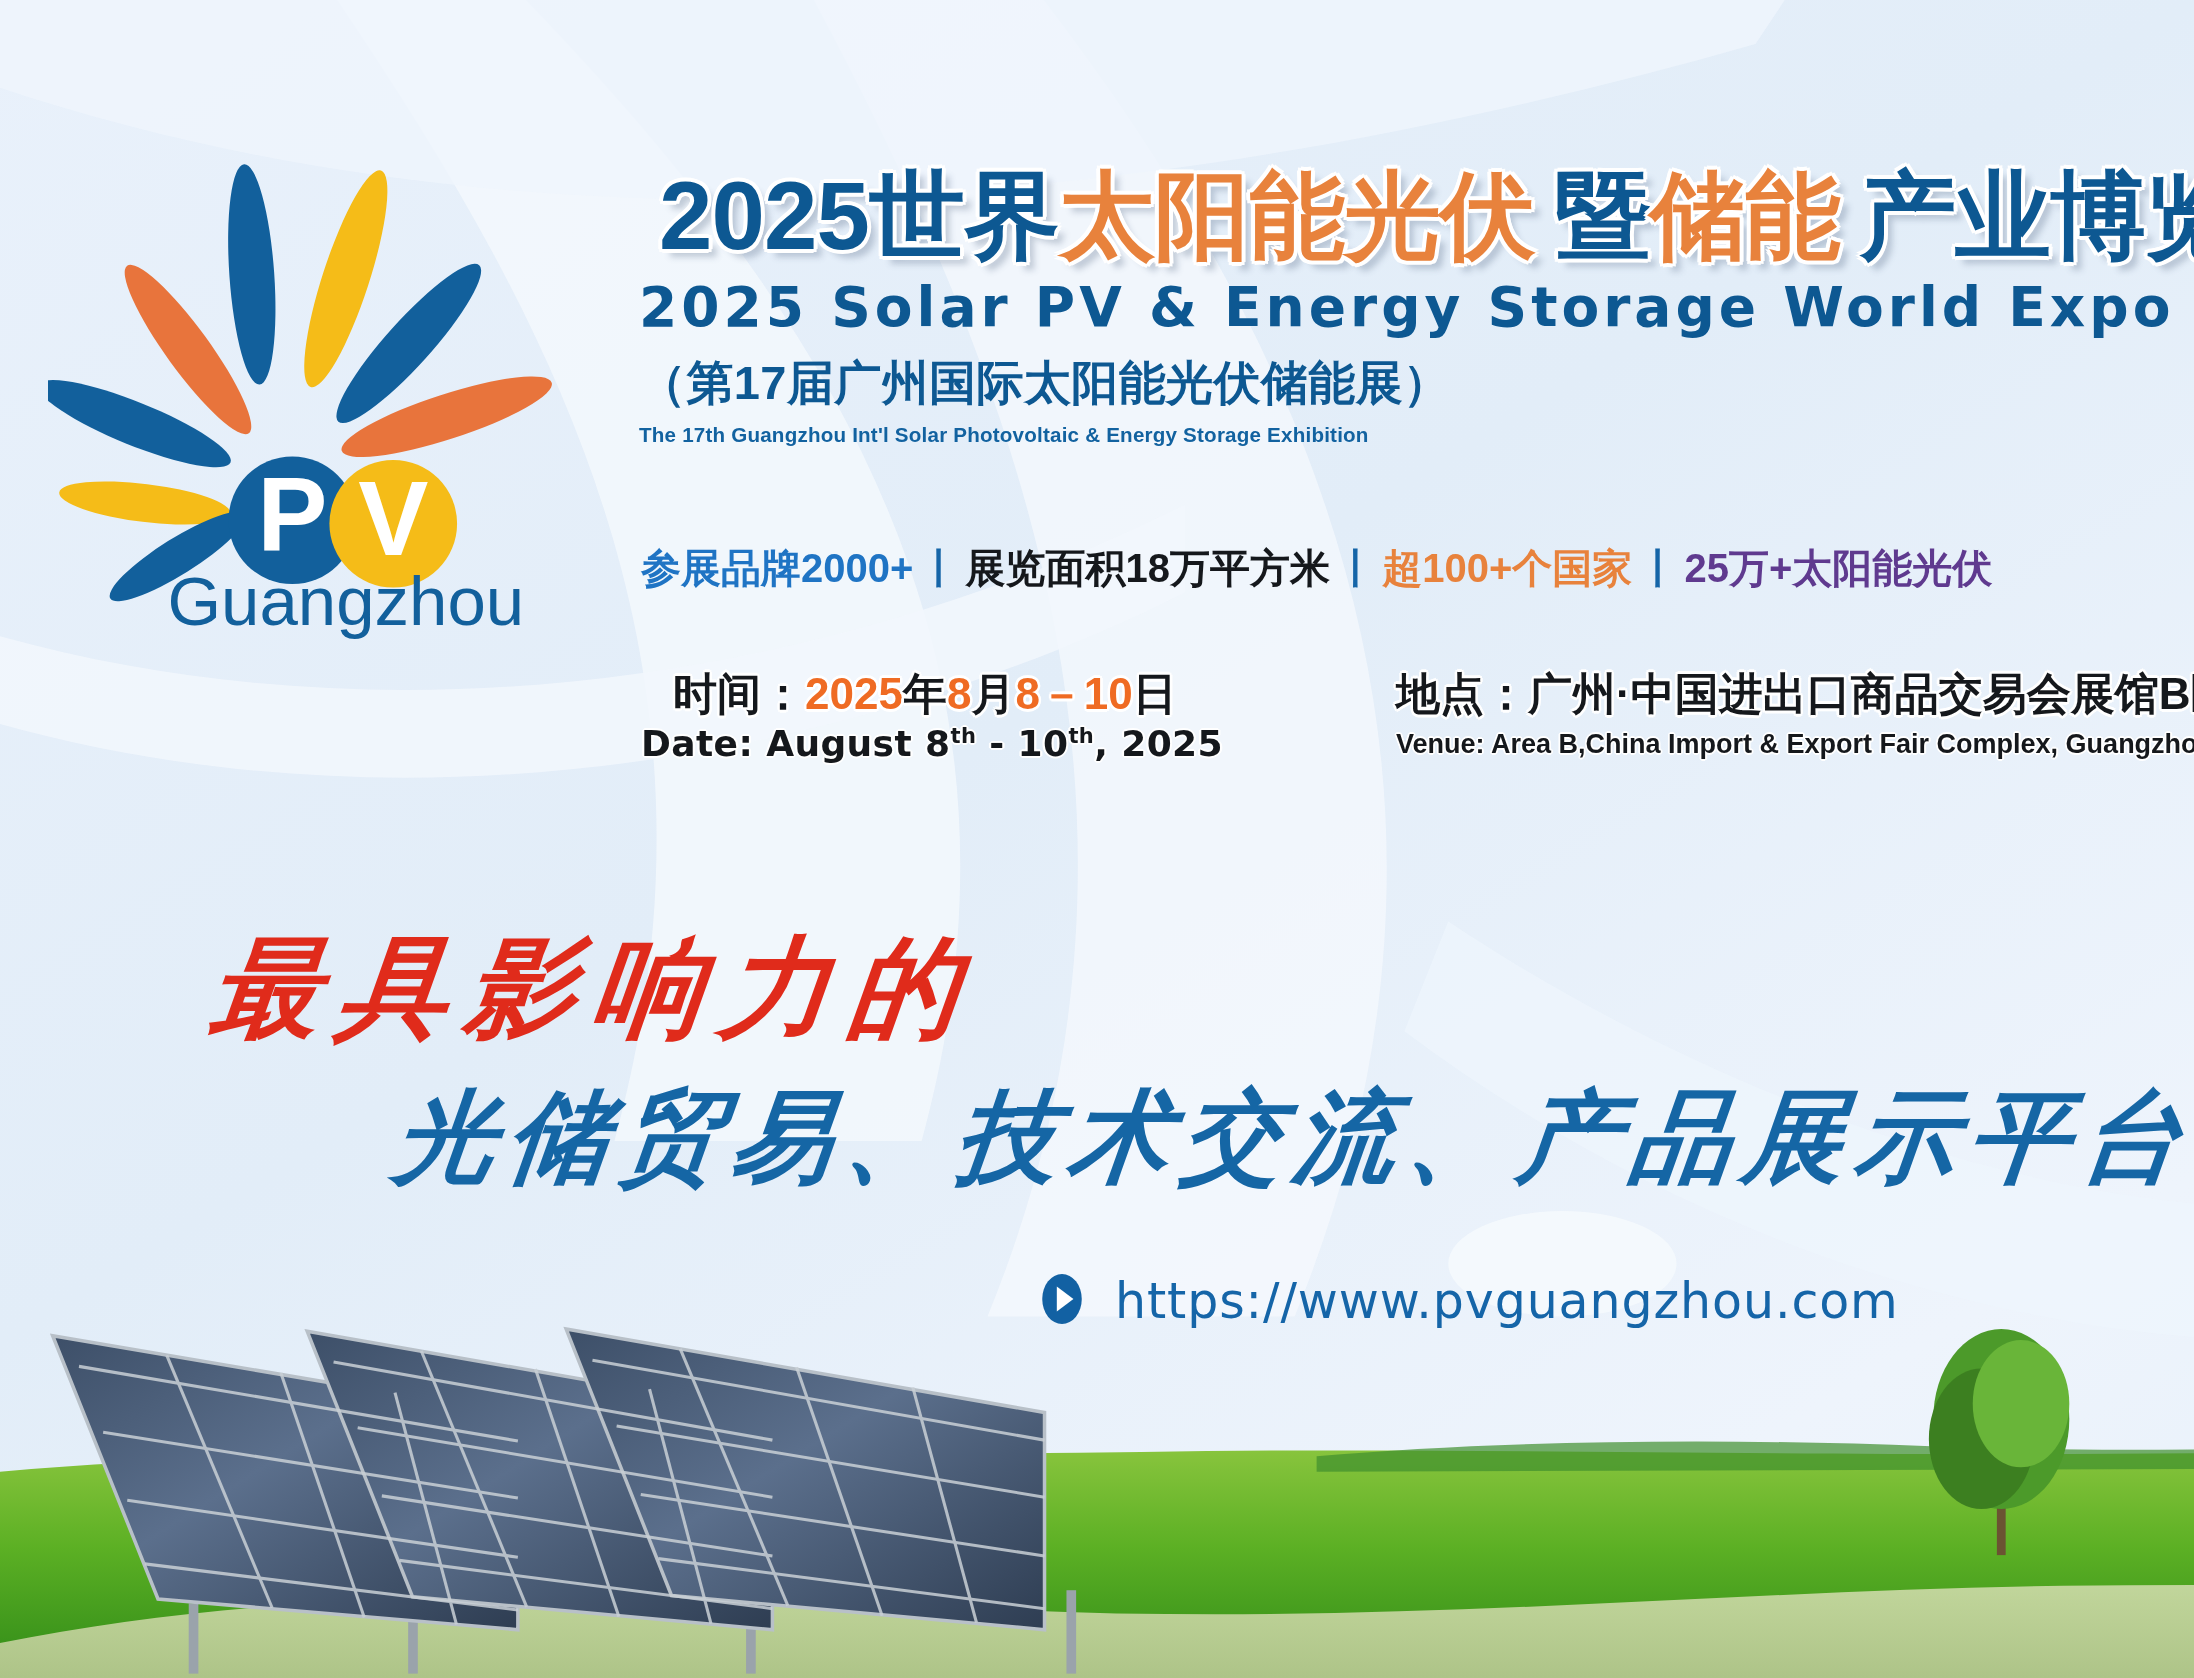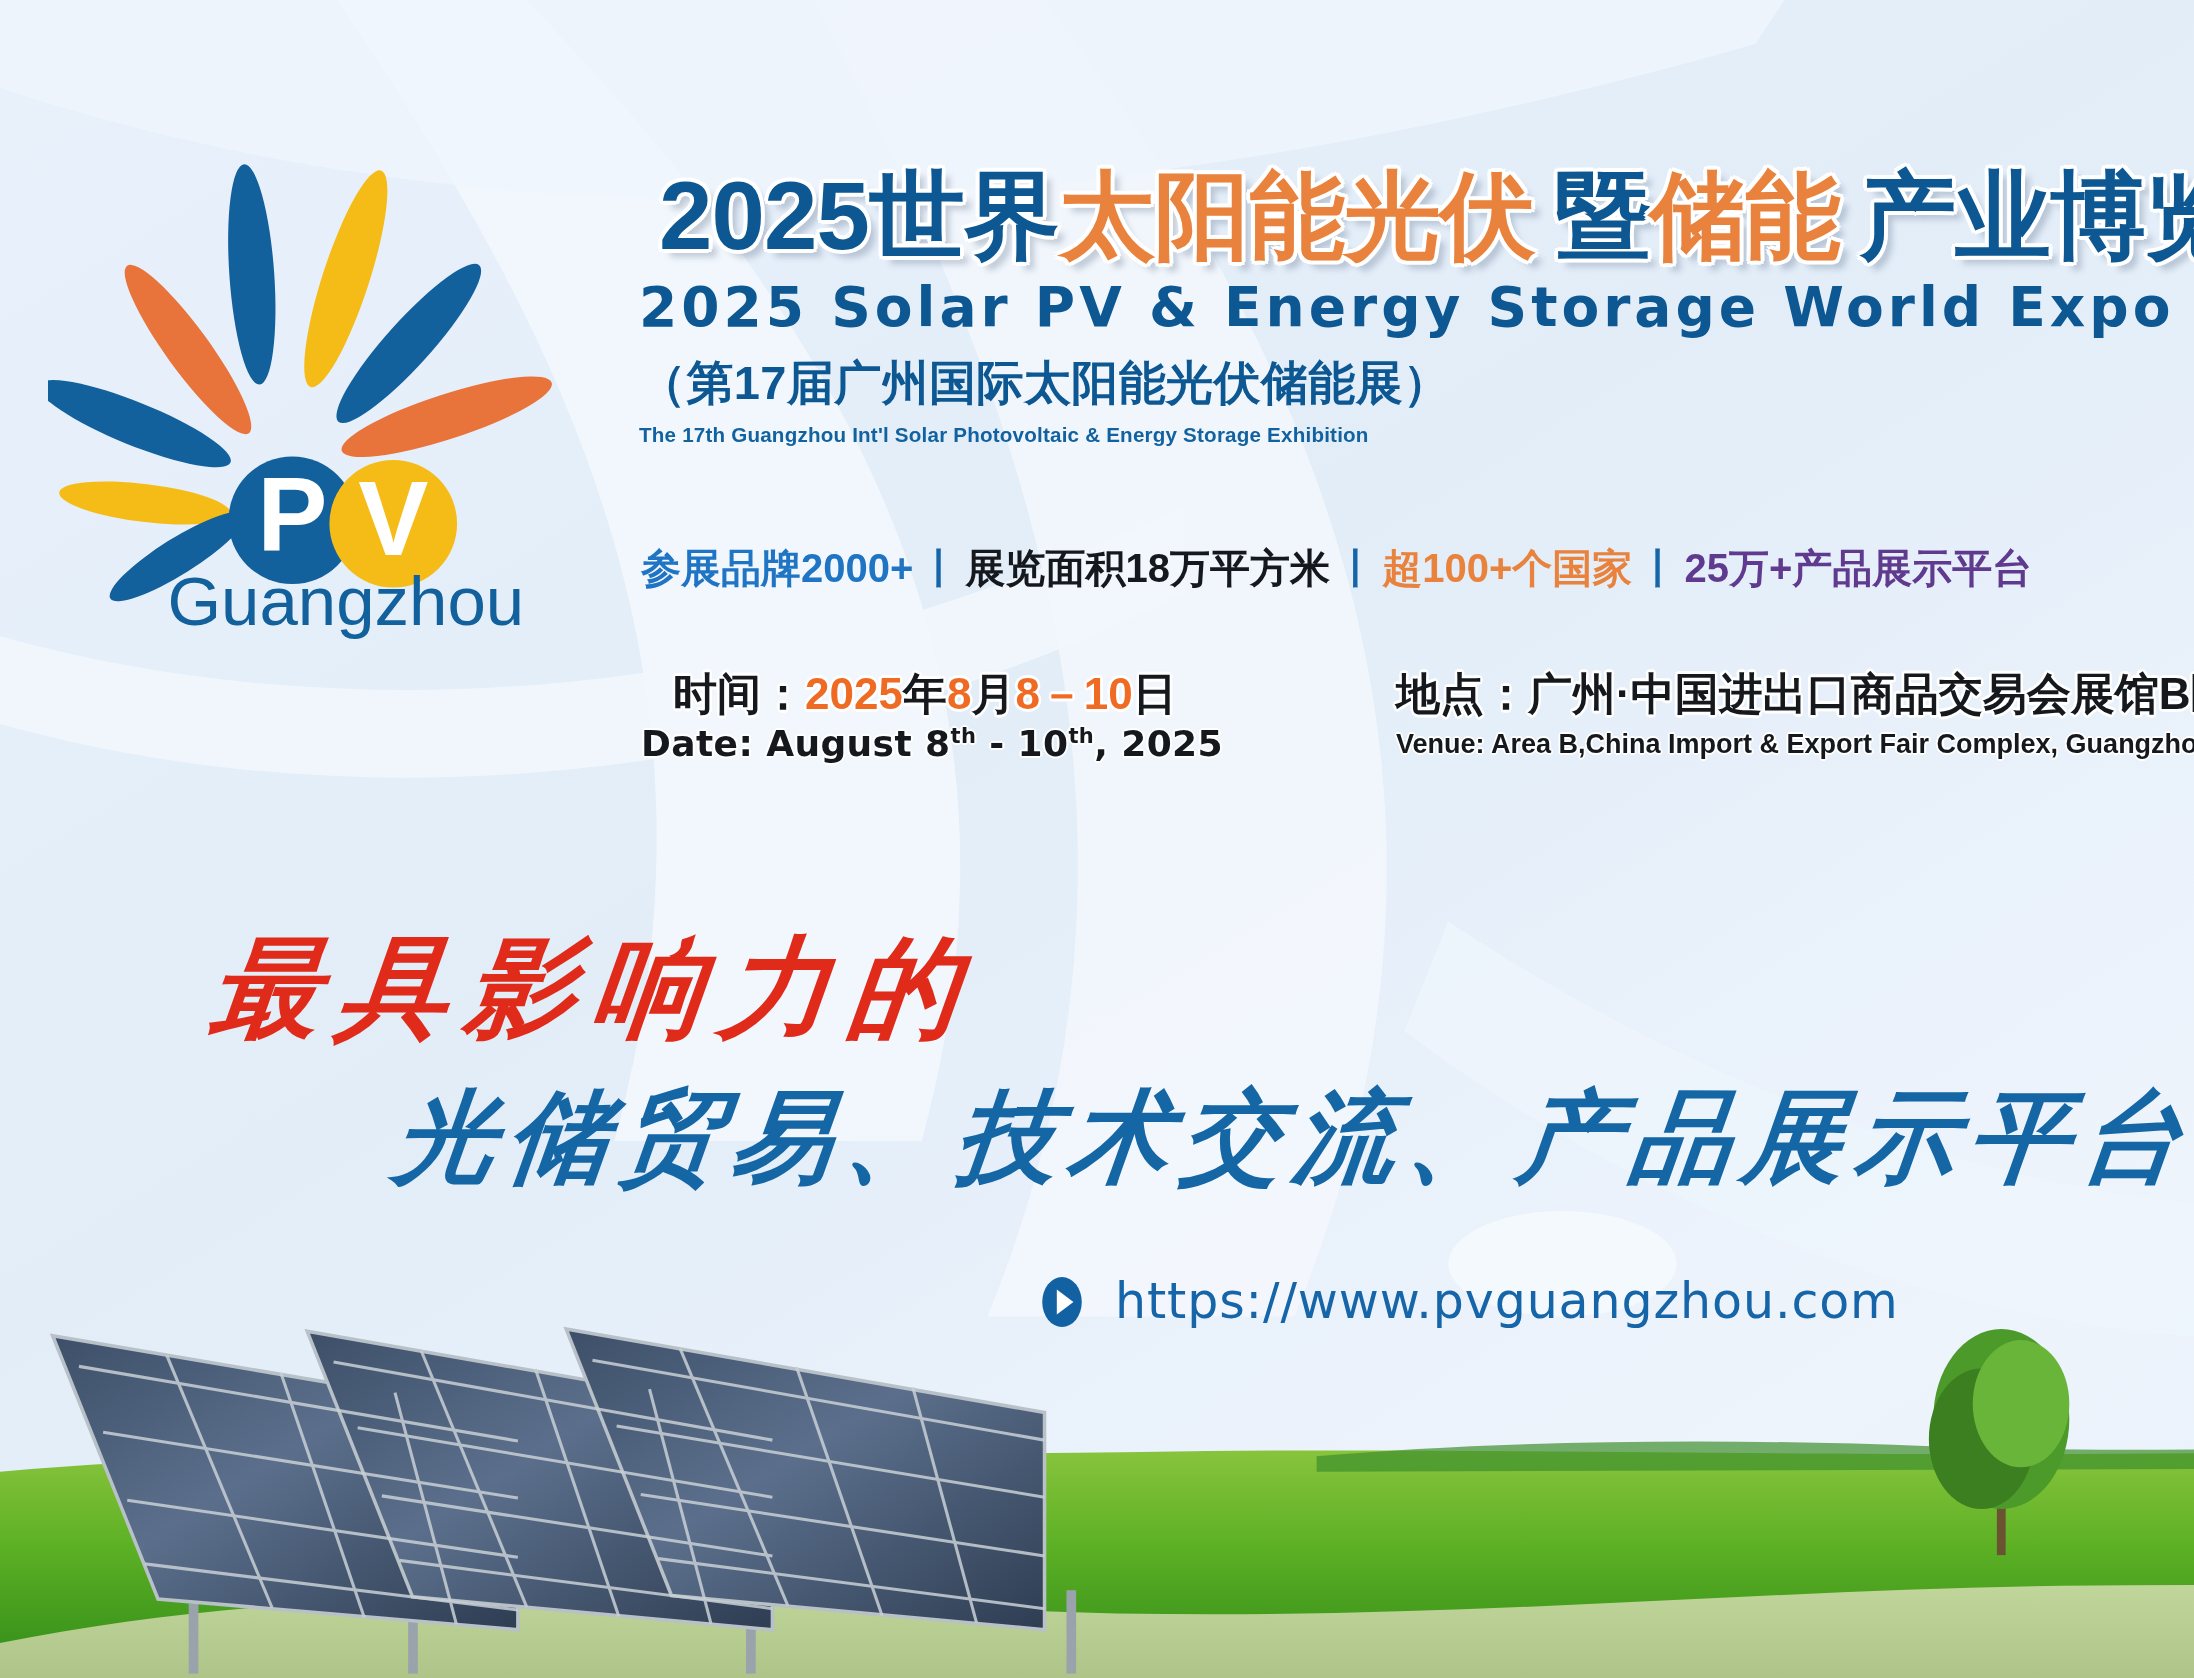--- a/index.html
+++ b/index.html
@@ -100,21 +100,21 @@
   }
   #slogan2{
     position:absolute;left:395px;top:1071px;
     font-size:101px;font-weight:bold;color:#1566a5;letter-spacing:11.4px;
     font-family:"DejaVu Serif",serif;font-style:italic;white-space:nowrap;
     transform:skewX(-6deg);
   }
 
   
   #contact{position:absolute;left:1036px;top:1273px;}
-  .c-row{display:flex;align-items:center;margin-bottom:23px;}
+  .c-row{display:flex;align-items:flex-start;margin-bottom:23px;}
   .c-ico{width:52px;height:52px;flex:0 0 52px;margin-right:27px;}
   .c-ico svg{width:100%;height:100%;display:block;}
   .c-txt{color:#1565a8;font-size:49px;font-weight:normal;letter-spacing:0.9px;
          font-family:"DejaVu Sans",sans-serif;white-space:nowrap;}
   .c-txt.phone{font-size:49px;letter-spacing:1.8px;}
 
   
   #scene{position:absolute;left:0;bottom:0;width:2750px;height:395px;}
   #scene svg{width:100%;height:100%;display:block;}
 </style>
@@ -170,21 +170,21 @@
   <div id="titleblock">
     <div class="t-main">
       <span class="b">2025世界</span><span class="o">太阳能光伏</span><span class="b">暨</span><span class="o">储能</span><span class="b">产业博览会</span>
     </div>
     <div class="t-eng">2025 Solar PV &amp; Energy Storage World Expo</div>
     <div class="t-cn2">（第17届广州国际太阳能光伏储能展）</div>
     <div class="t-eng2">The 17th Guangzhou Int'l Solar Photovoltaic &amp; Energy Storage Exhibition</div>
   </div>
 
   <div id="stats">
-    <span class="s-blue">参展品牌2000+</span><span class="sep">丨</span><span class="s-dark">展览面积18万平方米</span><span class="sep">丨</span><span class="s-orange">超100+个国家</span><span class="sep">丨</span><span class="s-purple">25万+产品展示平台</span>
+    <span class="s-blue">参展品牌2000+</span><span class="sep">丨</span><span class="s-dark">展览面积18万平方米</span><span class="sep">丨</span><span class="s-orange">超100+个国家</span><span class="sep">丨</span><span class="s-purple">25万+太阳能光伏</span>
   </div>
 
   <div id="datebox">
     <div class="d-line1">
       <span class="lbl">时间：</span><span class="acc">2025</span><span class="nm">年</span><span class="acc">8</span><span class="nm">月</span><span class="acc">8－10</span><span class="nm">日</span>
     </div>
     <div class="d-line2">
       <span>Date: August </span><span>8</span><sup>th</sup><span> - </span><span>10</span><sup>th</sup><span>, 2025</span>
     </div>
   </div>

